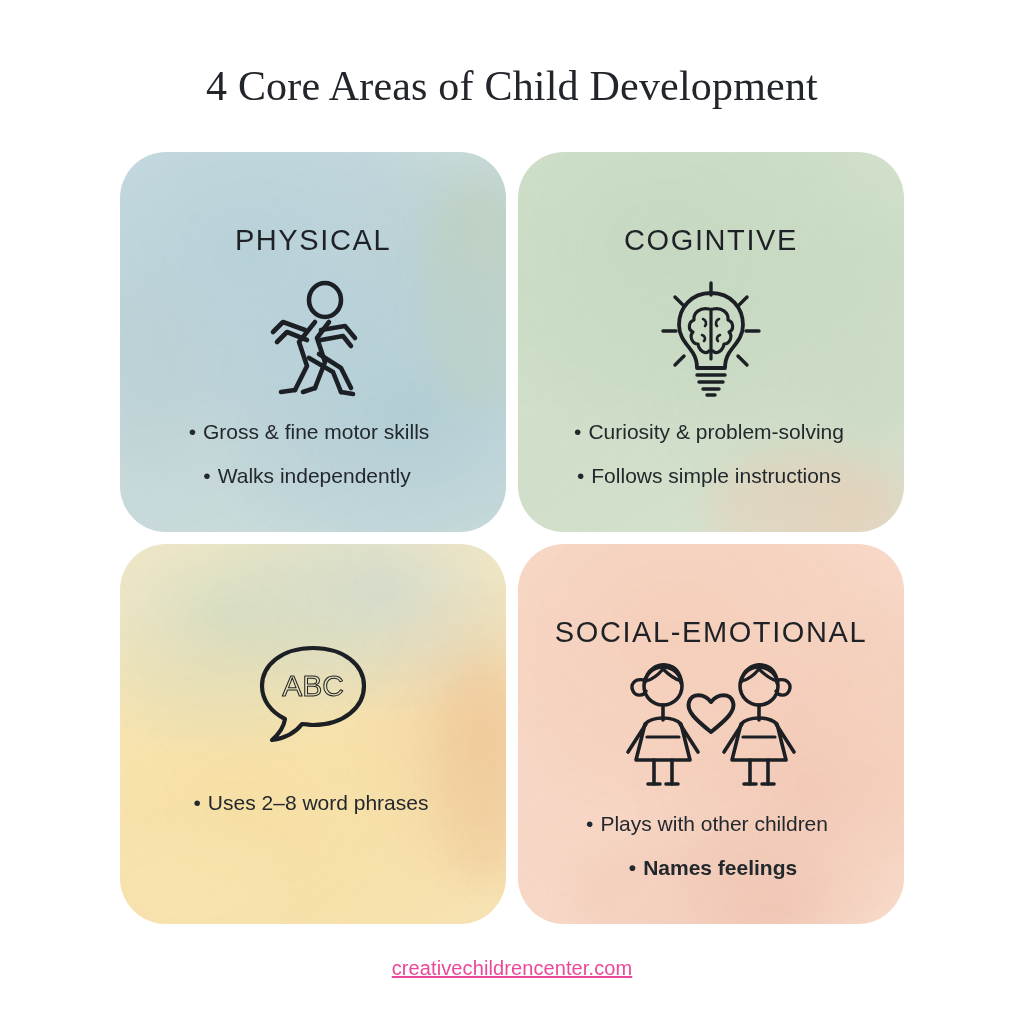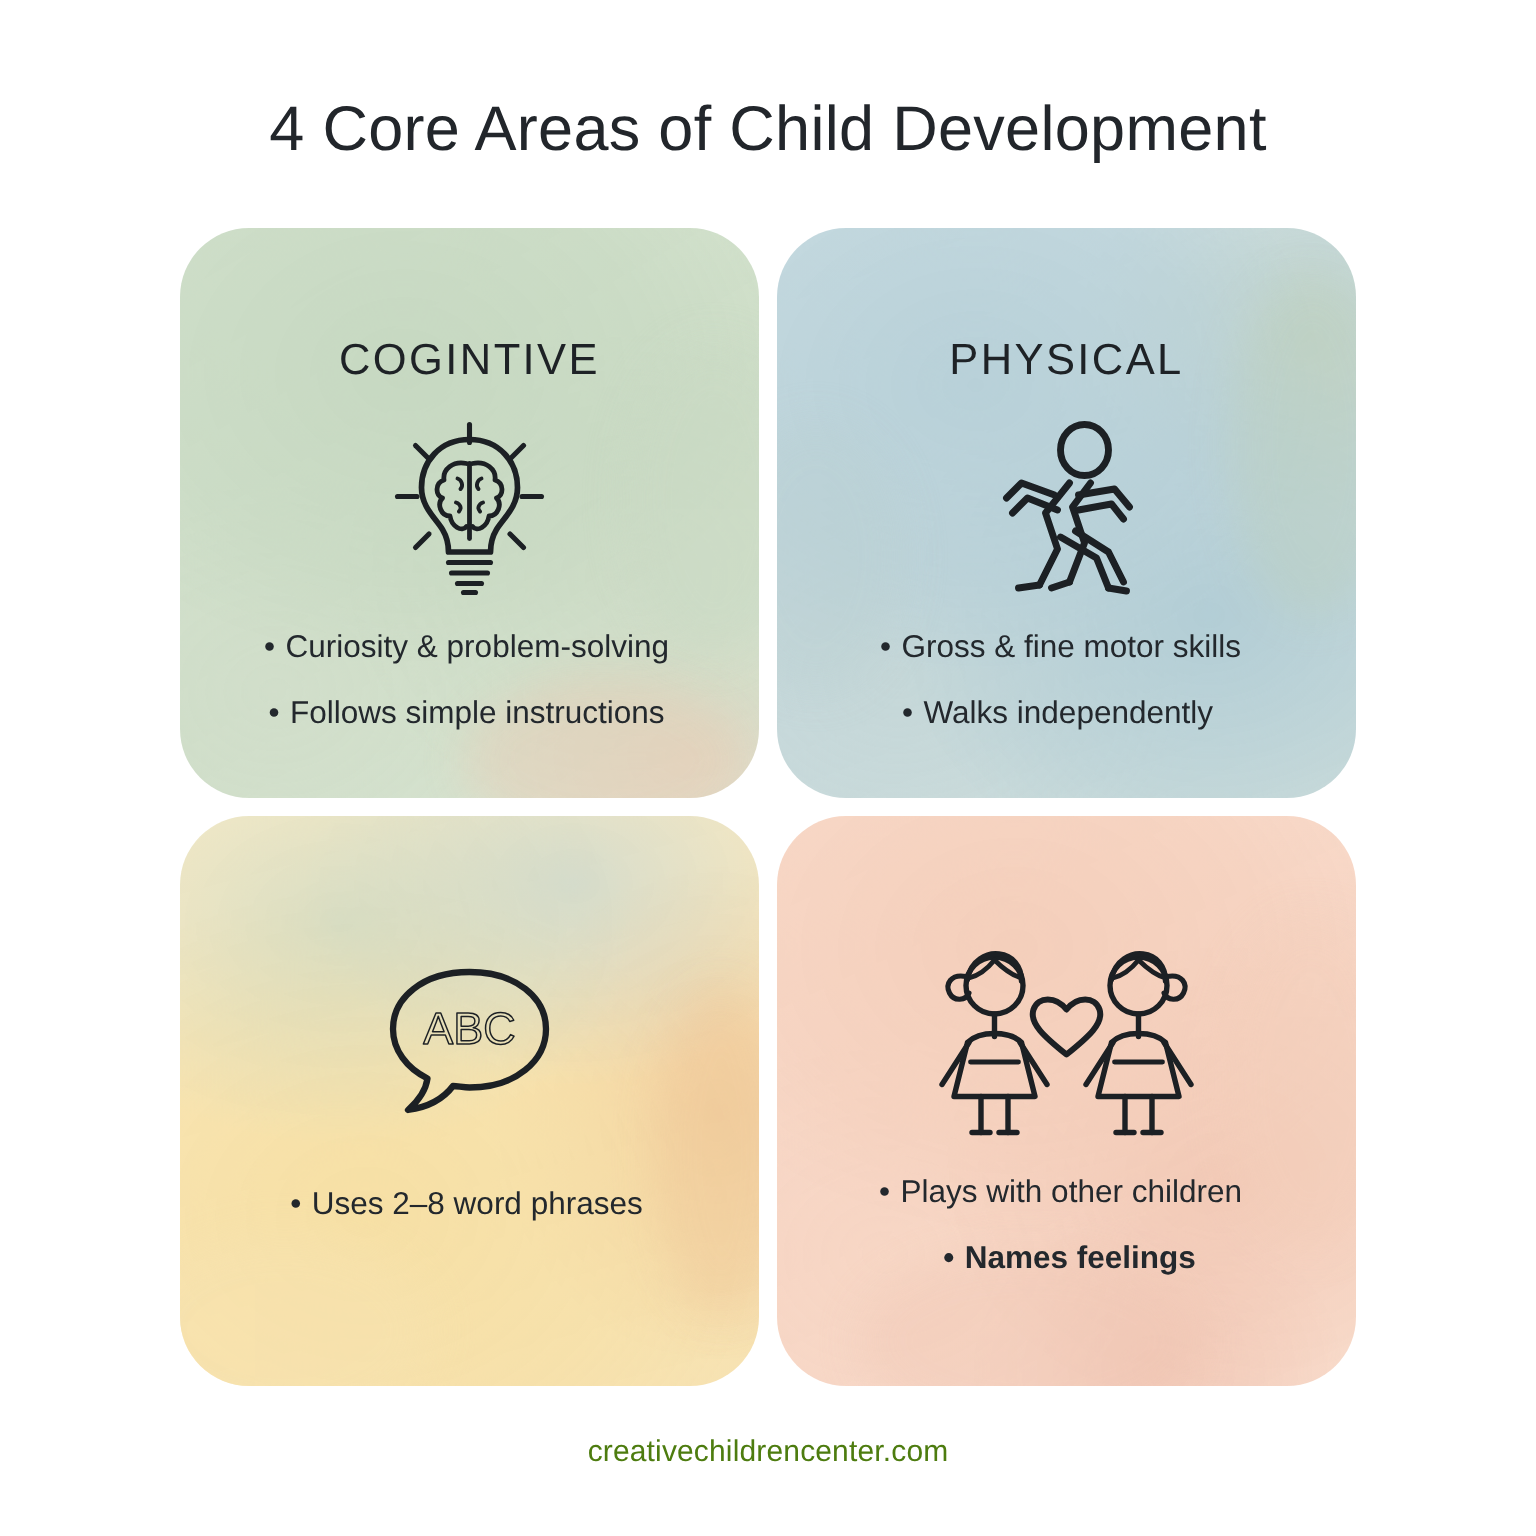--- a/index.html
+++ b/index.html
@@ -28,21 +28,21 @@
   .title {
     position: absolute;
     top: 62px;
     left: 0;
     width: 1024px;
     text-align: center;
     font-size: 42px;
     font-weight: 400;
     letter-spacing: 0.2px;
     color: #22262b;
-    font-family: Liberation Sans, sans-serif;
+    font-family: Liberation Serif, serif;
   }
 
   
   .grid {
     position: absolute;
     top: 152px;
     left: 120px;
     width: 784px;
     height: 772px;
     display: grid;
@@ -183,22 +183,23 @@
   .card-social .bullets li:nth-child(2) { transform: translateX(2px); font-weight: bold; }
 
   
   .footer {
     position: absolute;
     left: 0;
     top: 957px;
     width: 1024px;
     text-align: center;
     font-size: 20px;
-    color: #4d7c0f;
+    color: #ec4899;
     letter-spacing: 0.1px;
+    text-decoration: underline;
   }
 
   svg.line-icon { display: block; }
   svg.line-icon * {
     fill: none;
     stroke: #1c2024;
     stroke-linecap: round;
     stroke-linejoin: round;
   }
   .abc-text {
@@ -209,20 +210,60 @@
   }
 </style>
 </head>
 <body>
 
 <div class="poster">
 
   <div class="title">4 Core Areas of Child Development</div>
 
   <div class="grid">
+
+    <div class="card card-physical">
+      <div class="wash"></div>
+      <div class="bleed" style="left:-34px; top:34%; width:120px; height:180px; border-radius:50%;
+                  background:rgba(186,208,210,0.55);"></div>
+      <div class="bleed" style="right:-26px; top:8%; width:110px; height:230px; border-radius:50%;
+                  background:rgba(190,208,186,0.5);"></div>
+
+      <div class="card-inner">
+        <div class="card-heading">PHYSICAL</div>
+
+        <div class="icon-wrap">
+          <svg class="line-icon" width="108" height="118" viewBox="0 0 108 118" aria-hidden="true">
+
+            <ellipse cx="66" cy="20" rx="16" ry="17" stroke-width="4.6"></ellipse>
+
+            <path d="M56 42 L40 62 L48 86 L36 110" stroke-width="4.6"></path>
+
+            <path d="M70 42 L58 58 L66 82 L56 108" stroke-width="4.6"></path>
+            <path d="M36 110 L22 112" stroke-width="4.6"></path>
+            <path d="M56 108 L44 112" stroke-width="4.6"></path>
+
+            <path d="M62 50 L86 46 L96 58" stroke-width="4.6"></path>
+            <path d="M62 60 L84 56 L92 66" stroke-width="4.6"></path>
+
+            <path d="M46 50 L24 42 L14 52" stroke-width="4.6"></path>
+            <path d="M48 60 L28 52 L18 62" stroke-width="4.6"></path>
+
+            <path d="M50 78 L74 92 L82 112" stroke-width="4.6"></path>
+            <path d="M60 74 L82 88 L92 108" stroke-width="4.6"></path>
+            <path d="M82 112 L94 114" stroke-width="4.6"></path>
+          </svg>
+        </div>
+
+        <ul class="bullets">
+          <li><span class="dot">•</span><span>Gross &amp; fine motor skills</span></li>
+          <li><span class="dot">•</span><span>Walks independently</span></li>
+        </ul>
+      </div>
+    </div>
 
     <div class="card card-cognitive">
       <div class="wash"></div>
       <div class="bleed" style="right:-30px; top:20%; width:120px; height:210px; border-radius:50%;
                   background:rgba(200,216,194,0.55);"></div>
       <div class="bleed" style="right:2%; bottom:-30px; width:190px; height:110px; border-radius:50%;
                   background:rgba(240,200,176,0.45);"></div>
 
       <div class="card-inner">
         <div class="card-heading">COGINTIVE</div>
@@ -255,60 +296,20 @@
           </svg>
         </div>
 
         <ul class="bullets">
           <li><span class="dot">•</span><span>Curiosity &amp; problem-solving</span></li>
           <li><span class="dot">•</span><span>Follows simple instructions</span></li>
         </ul>
       </div>
     </div>
 
-    <div class="card card-physical">
-      <div class="wash"></div>
-      <div class="bleed" style="left:-34px; top:34%; width:120px; height:180px; border-radius:50%;
-                  background:rgba(186,208,210,0.55);"></div>
-      <div class="bleed" style="right:-26px; top:8%; width:110px; height:230px; border-radius:50%;
-                  background:rgba(190,208,186,0.5);"></div>
-
-      <div class="card-inner">
-        <div class="card-heading">PHYSICAL</div>
-
-        <div class="icon-wrap">
-          <svg class="line-icon" width="108" height="118" viewBox="0 0 108 118" aria-hidden="true">
-
-            <ellipse cx="66" cy="20" rx="16" ry="17" stroke-width="4.6"></ellipse>
-
-            <path d="M56 42 L40 62 L48 86 L36 110" stroke-width="4.6"></path>
-
-            <path d="M70 42 L58 58 L66 82 L56 108" stroke-width="4.6"></path>
-            <path d="M36 110 L22 112" stroke-width="4.6"></path>
-            <path d="M56 108 L44 112" stroke-width="4.6"></path>
-
-            <path d="M62 50 L86 46 L96 58" stroke-width="4.6"></path>
-            <path d="M62 60 L84 56 L92 66" stroke-width="4.6"></path>
-
-            <path d="M46 50 L24 42 L14 52" stroke-width="4.6"></path>
-            <path d="M48 60 L28 52 L18 62" stroke-width="4.6"></path>
-
-            <path d="M50 78 L74 92 L82 112" stroke-width="4.6"></path>
-            <path d="M60 74 L82 88 L92 108" stroke-width="4.6"></path>
-            <path d="M82 112 L94 114" stroke-width="4.6"></path>
-          </svg>
-        </div>
-
-        <ul class="bullets">
-          <li><span class="dot">•</span><span>Gross &amp; fine motor skills</span></li>
-          <li><span class="dot">•</span><span>Walks independently</span></li>
-        </ul>
-      </div>
-    </div>
-
     <div class="card card-language">
       <div class="wash"></div>
       <div class="bleed" style="left:-30px; bottom:-28px; width:200px; height:130px; border-radius:50%;
                   background:rgba(246,226,176,0.6);"></div>
       <div class="bleed" style="right:-20px; top:30%; width:90px; height:220px; border-radius:50%;
                   background:rgba(238,198,152,0.55);"></div>
 
       <div class="card-inner">
 
         <div class="icon-wrap">
@@ -329,20 +330,21 @@
     </div>
 
     <div class="card card-social">
       <div class="wash"></div>
       <div class="bleed" style="right:-30px; top:18%; width:120px; height:220px; border-radius:50%;
                   background:rgba(244,206,186,0.6);"></div>
       <div class="bleed" style="left:14%; bottom:-30px; width:230px; height:120px; border-radius:50%;
                   background:rgba(240,198,180,0.5);"></div>
 
       <div class="card-inner">
+        <div class="card-heading">SOCIAL-EMOTIONAL</div>
 
         <div class="icon-wrap">
           <svg class="line-icon" width="186" height="134" viewBox="0 0 186 134" aria-hidden="true">
 
             <circle cx="45" cy="26" r="19" stroke-width="3.6"></circle>
 
             <path d="M27 22 C29 9 40 4 48 5 C57 6 63 13 63 23" stroke-width="3.6"></path>
             <path d="M45 9 C41 14 36 19 28 21" stroke-width="3.2"></path>
             <path d="M45 9 C50 14 56 19 63 21" stroke-width="3.2"></path>
 

